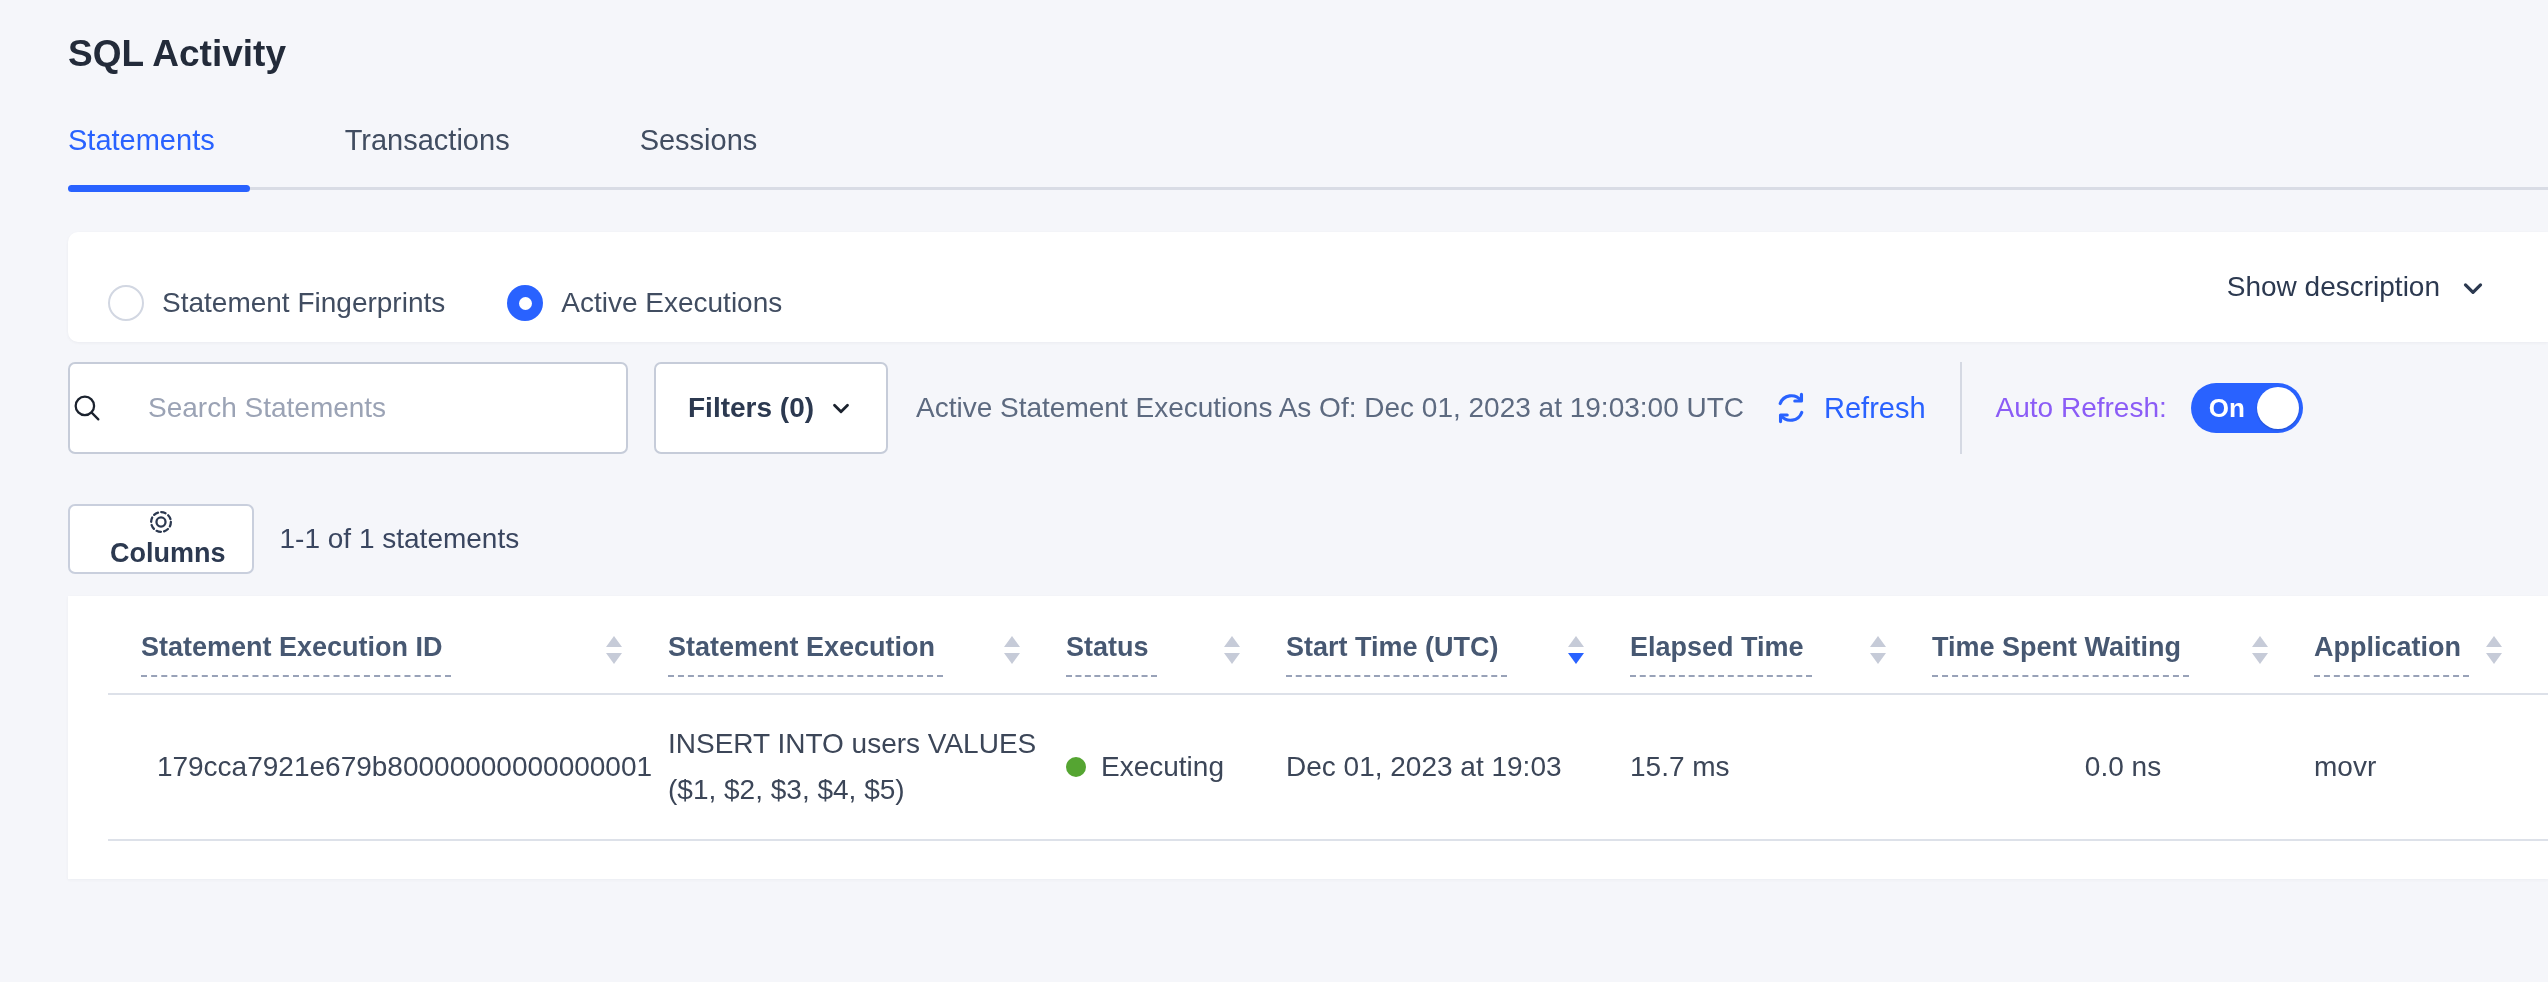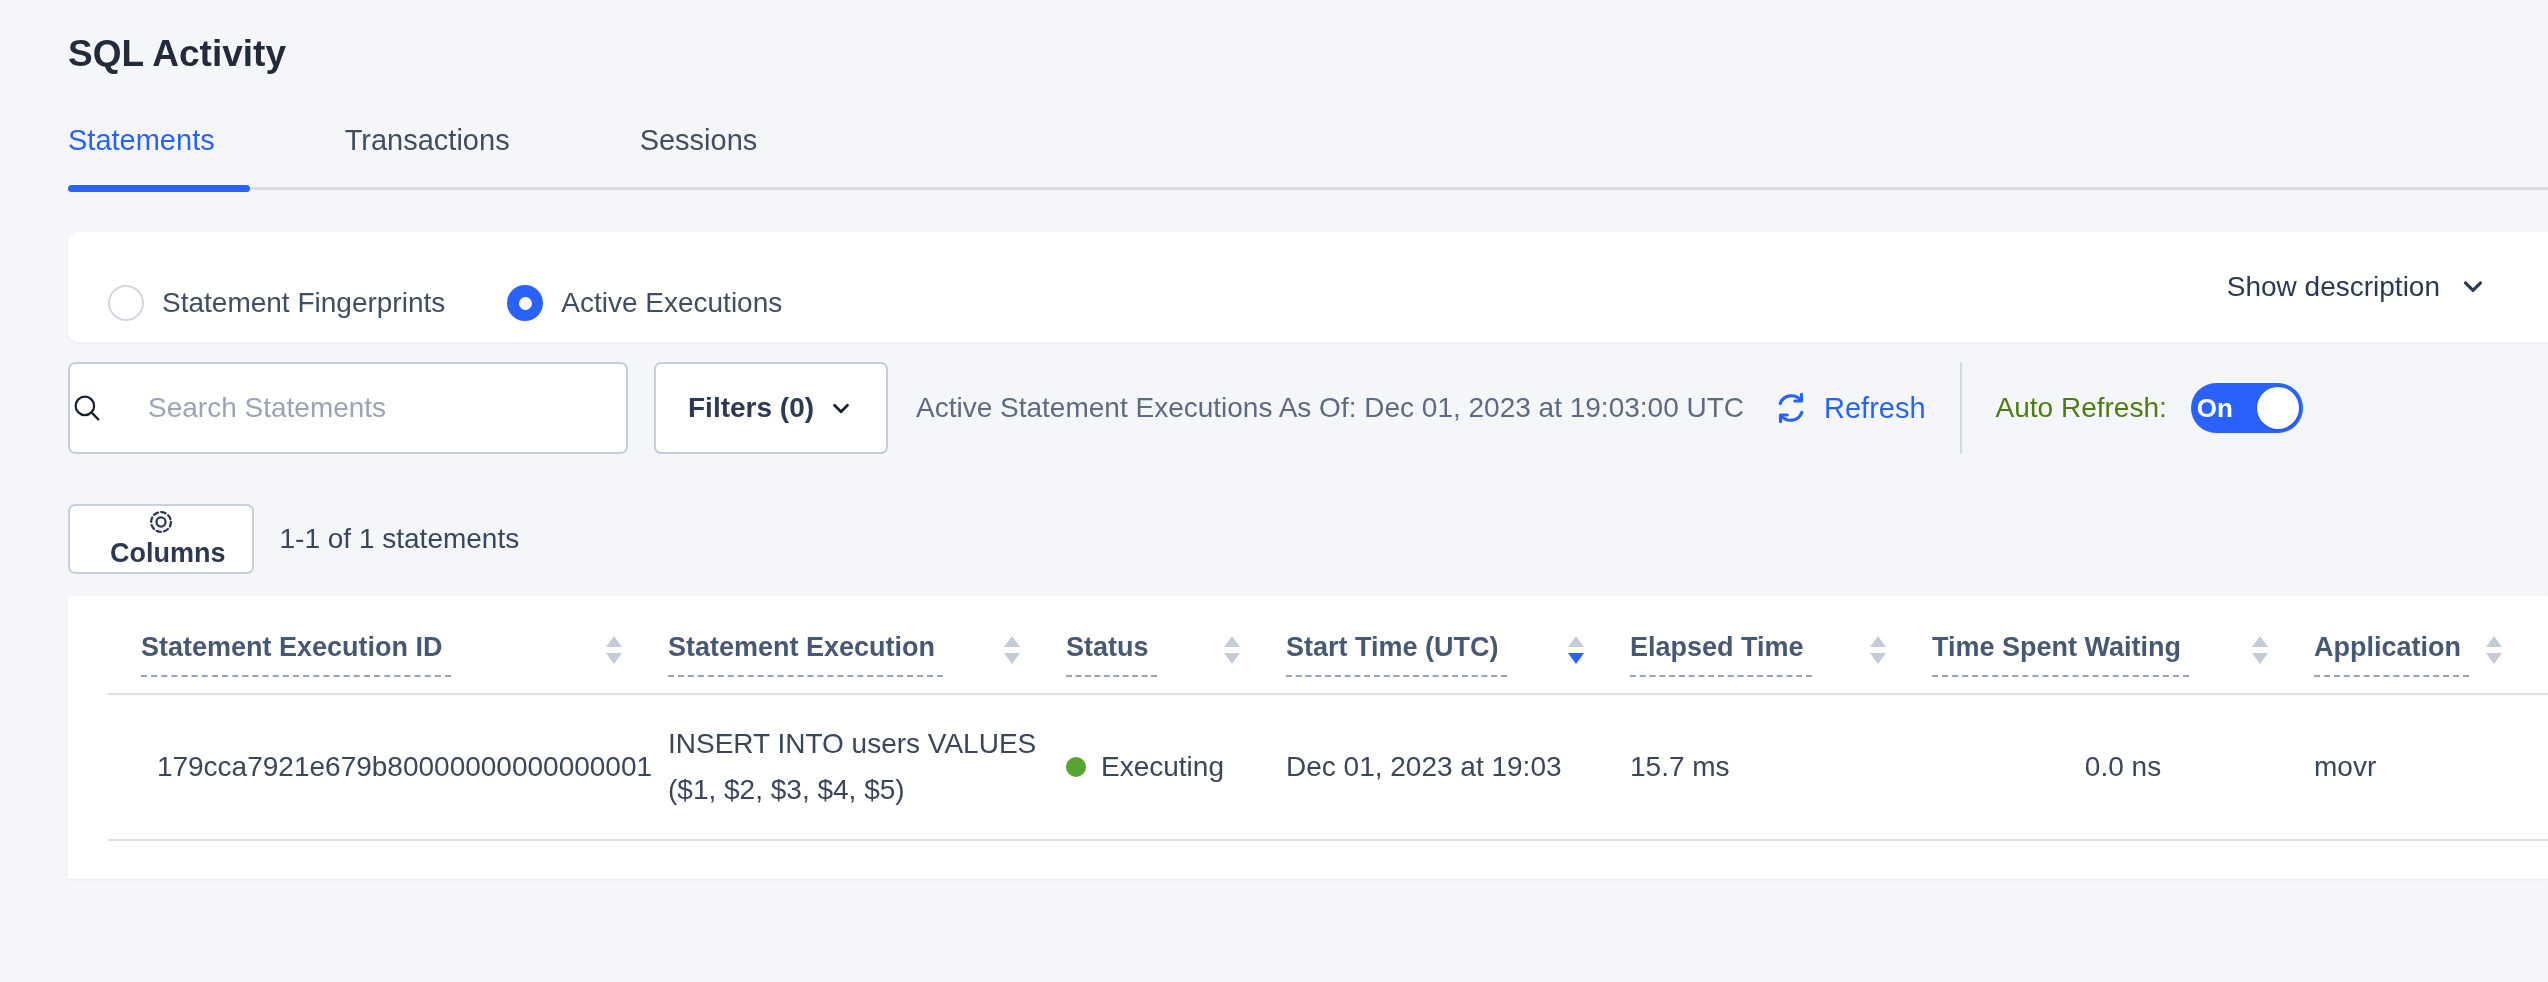--- a/index.html
+++ b/index.html
@@ -43,21 +43,21 @@
   }
   .radio-circle.selected{
     border:none;background:#2962ff;position:relative;
   }
   .radio-circle.selected::after{
     content:"";position:absolute;left:50%;top:50%;width:13px;height:13px;
     margin:-6.5px 0 0 -6.5px;background:#fff;border-radius:50%;
   }
   .radio-label{margin-left:18px;font-size:28px;color:#414d61;}
   .mode-spacer{flex:1;}
-  .show-description{display:flex;align-items:flex-start;cursor:pointer;}
+  .show-description{display:flex;align-items:flex-end;cursor:pointer;}
   .show-description .sd-label{font-size:28px;color:#2c3950;}
   .show-description svg{margin-left:18px;}
 
   
   .toolbar{display:flex;align-items:center;margin:20px 0 0 68px;height:92px;}
   .search-box{
     display:flex;align-items:center;width:560px;height:92px;box-sizing:border-box;
     background:#fff;border:2px solid #c6ccd9;border-radius:7px;gap:20px;
   }
   .search-box input{
@@ -68,27 +68,27 @@
   .filters-btn{
     display:flex;align-items:center;margin-left:26px;height:92px;box-sizing:border-box;
     background:#fff;border:2px solid #c6ccd9;border-radius:7px;padding:0 32px;cursor:pointer;
   }
   .filters-btn .fb-label{font-size:28px;font-weight:700;color:#2c3950;}
   .filters-btn svg{margin-left:14px;}
   .asof-text{margin-left:28px;font-size:28px;color:#5d6a80;white-space:nowrap;}
   .refresh{display:flex;align-items:center;margin-left:28px;cursor:pointer;}
   .refresh .rf-label{margin-left:14px;font-size:29px;color:#2962ff;}
   .toolbar-divider{width:2px;height:92px;background:#d5d9e3;margin:0 34px;}
-  .auto-refresh-label{font-size:28px;color:#4d7c0f;white-space:nowrap;}
+  .auto-refresh-label{font-size:28px;color:#8b5cf6;white-space:nowrap;}
   .toggle{
     position:relative;margin-left:24px;width:112px;height:50px;border-radius:25px;
     background:#2962ff;cursor:pointer;flex:0 0 auto;
   }
   .toggle .on-text{
-    position:absolute;left:6px;top:50%;transform:translateY(-50%);
+    position:absolute;left:18px;top:50%;transform:translateY(-50%);
     color:#fff;font-size:26px;font-weight:700;
   }
   .toggle .knob{
     position:absolute;right:4px;top:4px;width:42px;height:42px;background:#fff;border-radius:50%;
     box-shadow:0 1px 2px rgba(0,0,0,.2);
   }
 
   
   .columns-row{display:flex;align-items:center;margin:50px 0 0 68px;}
   .columns-btn{

